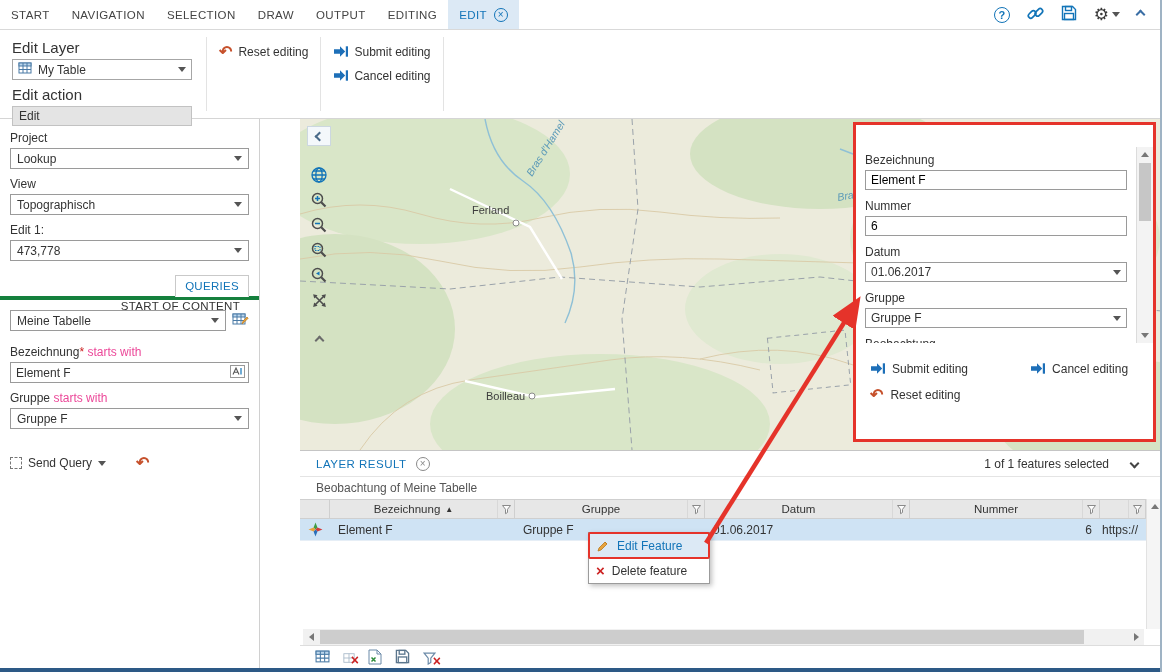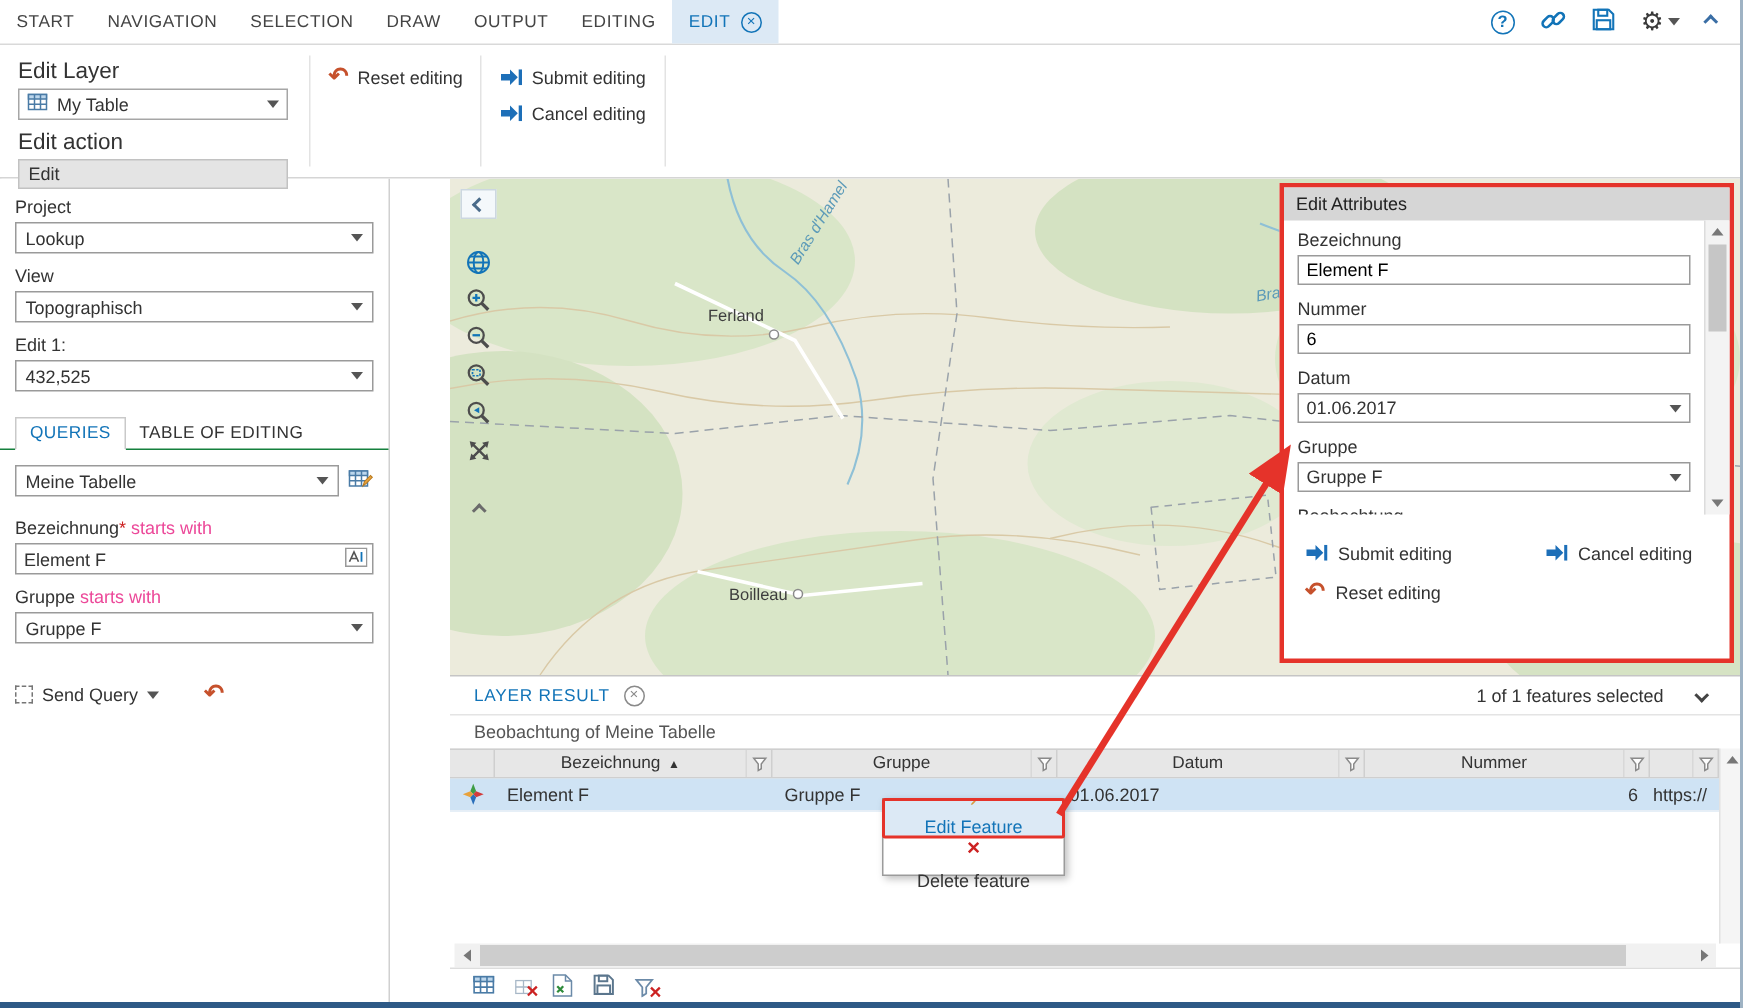--- a/index.html
+++ b/index.html
@@ -38,21 +38,21 @@
   .stack { display:flex; flex-direction:column; gap:9px; padding-top:5px; }
 
   
   .sidebar { position:absolute; left:0; top:119px; width:260px; height:549px; background:#fff; border-right:1px solid #d0d0d0; padding:10px 10px 0 10px; z-index:3; }
   .fld-label { font-size:12px; color:#333; margin:8px 0 3px; }
   .fld-label:first-child { margin-top:2px; }
   .select { height:21px; border:1px solid #9a9a9a; background:#fff; display:flex; align-items:center; padding:0 6px; gap:4px; }
   .select .txt { flex:1; white-space:nowrap; overflow:hidden; }
   .inputbox { height:21px; border:1px solid #9a9a9a; background:#fff; display:flex; align-items:center; padding:0 3px 0 5px; gap:4px; }
   .inputbox input { border:none; outline:none; flex:1; font:inherit; color:#333; min-width:0; background:transparent; }
-  .side-tabs { display:flex; align-items:flex-end; height:25px; margin:14px -10px 10px; padding:0 10px; border-bottom:1px solid #15803d; }
+  .side-tabs { display:flex; align-items:flex-end; height:25px; margin:14px -10px 10px; padding:0 10px; border-bottom:4px solid #15803d;flex-direction:column; }
   .side-tab { padding:4px 9px; font-size:11.5px; letter-spacing:.3px; }
   .side-tab.active { color:#1274B8; border:1px solid #c9c9c9; border-bottom:1px solid #fff; margin-bottom:-1px; background:#fff; }
   .side-tab.inactive { color:#333; }
   .query-row { display:flex; gap:6px; align-items:center; }
   .query-row .select { flex:1; }
   .op { color:#ec4899; }
   .req { color:#cc2222; }
   .sendquery-row { margin-top:26px; display:flex; align-items:center; gap:8px; }
   .dashed-ico { width:12px; height:12px; border:1px dashed #767676; }
 
@@ -107,21 +107,21 @@
   .hscroll { position:absolute; left:3px; right:18px; top:178px; height:16px; background:#f1f1f1; display:flex; align-items:center; }
   .hs-btn { width:16px; height:16px; display:flex; align-items:center; justify-content:center; }
   .hs-track { flex:1; height:16px; position:relative; }
   .hs-thumb { position:absolute; left:1px; top:1px; height:14px; width:calc(100% - 45px); background:#cdcdcd; }
   .res-toolbar { position:absolute; left:0; top:194px; right:0; height:25px; border-top:1px solid #dddddd; display:flex; align-items:center; gap:13px; padding-left:15px; background:#fff; }
   .ico-stack { position:relative; display:inline-flex; }
   .redx { color:#cc2222; font-weight:bold; font-size:14px; line-height:1; }
 
   
   .ctx { position:absolute; left:588px; top:532px; width:122px; background:#fff; border:1px solid #9b9b9b; box-shadow:2px 2px 5px rgba(0,0,0,.25); z-index:40; }
-  .ctx-item { height:25px; display:flex; align-items:center; gap:7px; padding:0 7px; position:relative;flex-direction:column; }
+  .ctx-item { height:25px; display:flex; align-items:center; gap:7px; padding:0 7px; position:relative; }
   .ctx-item.edit { background:#dce9f5; color:#1274B8; }
   .ctx-item.delete { color:#333; }
   .anno-box { position:absolute; inset:-1px; border:2px solid #e5332a; border-radius:2px; pointer-events:none; }
 
   .anno-arrow { position:absolute; left:0; top:0; z-index:60; pointer-events:none; }
 
   .mapsvg text { font-family:"Liberation Sans",sans-serif; }
   .town-lbl { font-size:11px; fill:#3d3d3d; }
   .stream-lbl { font-size:10.5px; fill:#5b9ab8; font-style:italic; }
 </style>
@@ -228,27 +228,27 @@
       <span class="txt">Lookup</span>
       <span class="caret"></span>
     </div>
     <div class="fld-label">View</div>
     <div class="select">
       <span class="txt">Topographisch</span>
       <span class="caret"></span>
     </div>
     <div class="fld-label">Edit 1:</div>
     <div class="select">
-      <span class="txt">432,525</span>
+      <span class="txt">473,778</span>
       <span class="caret"></span>
     </div>
 
     <div class="side-tabs">
       <span class="side-tab active">QUERIES</span>
-      <span class="side-tab inactive">TABLE OF EDITING</span>
+      <span class="side-tab inactive">START OF CONTENT</span>
     </div>
 
     <div class="query-row">
       <div class="select">
         <span class="txt">Meine Tabelle</span>
         <span class="caret"></span>
       </div>
       <span>
         <svg width="17" height="16" viewBox="0 0 17 16">
             <rect x="1" y="3" width="12" height="10" fill="#fff" stroke="#4a7ba6"></rect>
@@ -374,21 +374,20 @@
           <path d="M14 14 L9.8 13 L13 9.8 Z" fill="#4d4d4d"></path>
         </svg>
     </div>
     <div class="mt-gap"></div>
     <div class="mt-btn">
         <span class="chev up" style="color:#6b6b6b"></span>
       </div>
   </div>
 
   <div class="edit-panel">
-    <div class="ep-header">Edit Attributes</div>
     <div class="ep-scroll">
       <div class="ep-lbl first">Bezeichnung</div>
       <div class="ep-ctrl">
         <input type="text" value="Element F" style="">
       </div>
       <div class="ep-lbl">Nummer</div>
       <div class="ep-ctrl">
         <input type="text" value="6" style="">
       </div>
       <div class="ep-lbl">Datum</div>

